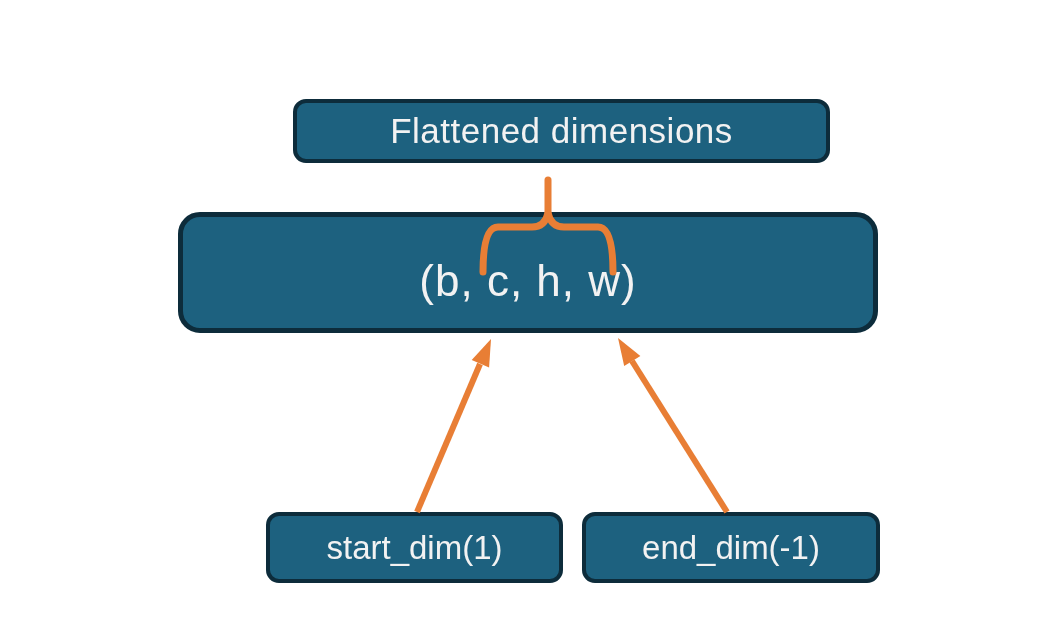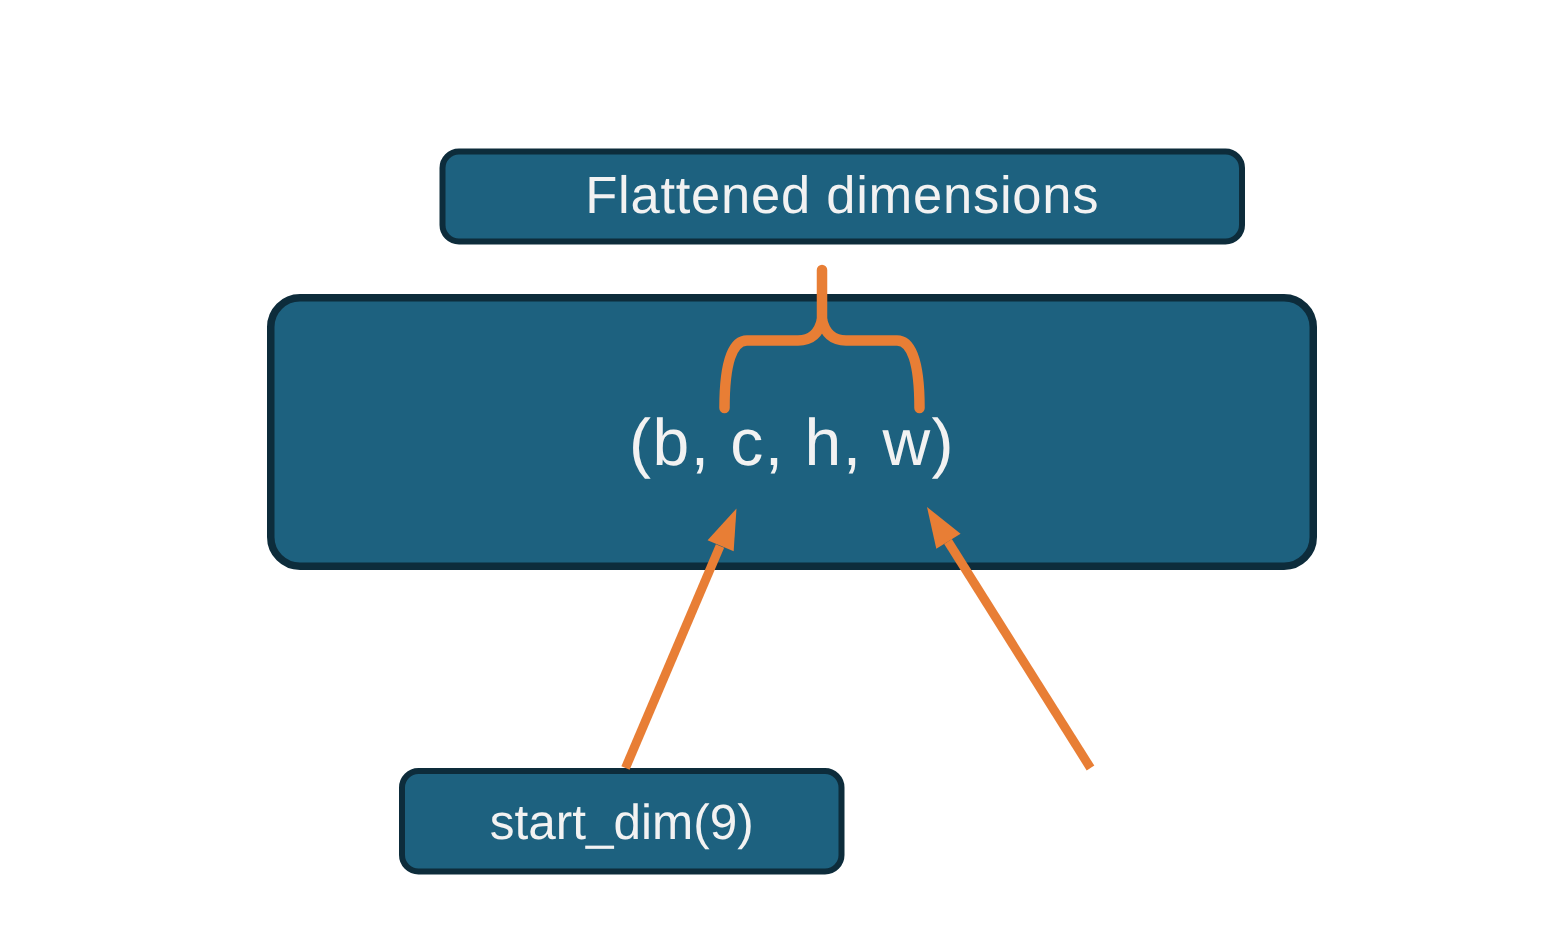--- a/index.html
+++ b/index.html
@@ -30,23 +30,23 @@
   #title-box {
     left: 293px;
     top: 99px;
     width: 537px;
     height: 64px;
     font-size: 35px;
     letter-spacing: 0.5px;
   }
   #tensor-box {
     left: 178px;
-    top: 196px;
+    top: 212px;
     width: 700px;
-    height: 184px;
+    height: 121px;
     border-width: 5px;
     border-radius: 22px;
     font-size: 44px;
     padding-top: 16px;
     letter-spacing: 1px;
   }
   #start-dim-box {
     left: 266px;
     top: 512px;
     width: 297px;
@@ -93,23 +93,26 @@
 
   <div class="node" id="title-box">
     <span>Flattened dimensions</span>
   </div>
 
   <div class="node" id="tensor-box">
     <span>(b, c, h, w)</span>
   </div>
 
   <div class="node" id="start-dim-box">
-    <span>start_dim(9)</span>
+    <span>start_dim(1)</span>
   </div>
 
+  <div class="node" id="end-dim-box">
+    <span>end_dim(-1)</span>
+  </div>
 
   <svg id="annotation-layer" viewBox="0 0 1038 632" xmlns="http://www.w3.org/2000/svg">
 
     <path class="accent-stroke" d="M 548 180 L 548 213"></path>
 
     <path class="accent-stroke" d="M 483 272
              Q 483 227 498 227
              L 532 227
              Q 545 227 548 213
              Q 551 227 564 227

